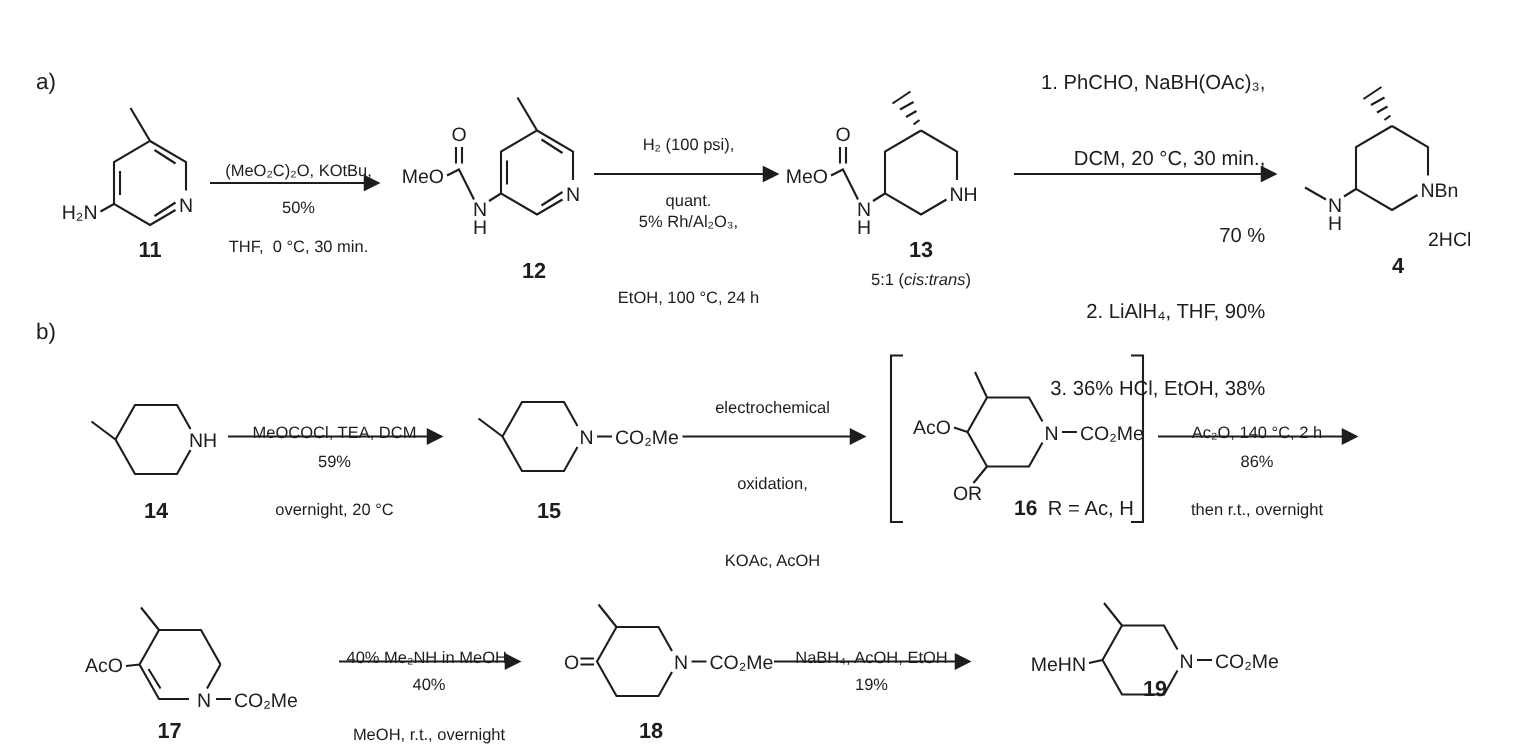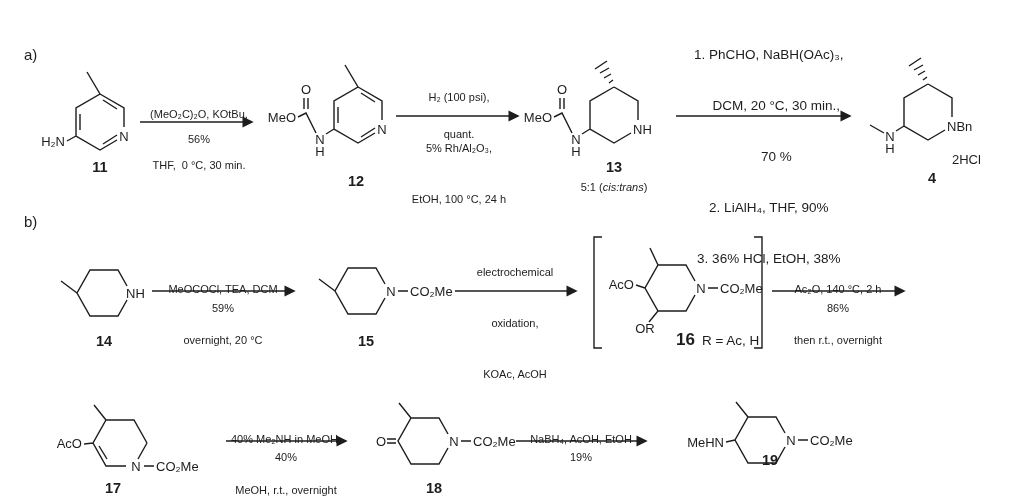--- a/index.html
+++ b/index.html
@@ -2,25 +2,25 @@
 <html><head>
 <meta charset="utf-8">
 <style>
   * { margin:0; padding:0; box-sizing:border-box; }
   html,body { background:#ffffff; }
   body { font-family:"Liberation Sans", sans-serif; color:#1d1d1d; }
   .canvas { position:relative; width:1023px; height:504px; background:#ffffff; overflow:hidden; }
   .canvas svg { position:absolute; left:0; top:0; }
   svg text { font-family:"Liberation Sans", sans-serif; font-size:13px; }
   .cond { position:absolute; transform:translateX(-50%); text-align:center; font-size:11px; line-height:17px; white-space:pre; }
-  .cond-left { position:absolute; text-align:center; font-size:13.5px; line-height:17px; white-space:pre; }
+  .cond-left { position:absolute; text-align:right; font-size:13.5px; line-height:17px; white-space:pre; }
   .num { position:absolute; transform:translateX(-50%); font-weight:bold; font-size:14.5px; }
   .sec { position:absolute; font-size:15px; }
   .note { position:absolute; font-size:13.5px; white-space:pre; }
-  .note b { font-size:17px; margin-right:7px; }
+  .note b { font-size:14px; margin-right:7px; }
   .ratio i { }
 </style>
 </head>
 <body>
 
 <div class="canvas">
 
   <svg width="1023" height="504" viewBox="0 0 1023 504" stroke="#1d1d1d" stroke-width="1.4" fill="none">
     <defs>
       <marker id="ah" viewBox="0 0 10 10" refX="8.5" refY="5" markerWidth="9" markerHeight="8" orient="auto">
@@ -123,21 +123,21 @@
     </g>
   </svg>
 
   <div class="sec" style="left:24px; top:46px">a)</div>
   <div class="sec" style="left:24px; top:213px">b)</div>
 
   <div class="cond" style="left:199px; top:72px">
     <div>(MeO₂C)₂O, KOtBu,</div>
     <div>THF,  0 °C, 30 min.</div>
   </div>
-  <div class="cond" style="left:199px; top:131px">56%</div>
+  <div class="cond" style="left:199px; top:131px">50%</div>
 
   <div class="cond" style="left:459px; top:55px">
     <div>H₂ (100 psi),</div>
     <div>5% Rh/Al₂O₃,</div>
     <div>EtOH, 100 °C, 24 h</div>
   </div>
   <div class="cond" style="left:459px; top:126px">quant.</div>
 
   <div class="cond-left" style="left:694px; top:12px">
     <div>1. PhCHO, NaBH(OAc)₃,</div>

